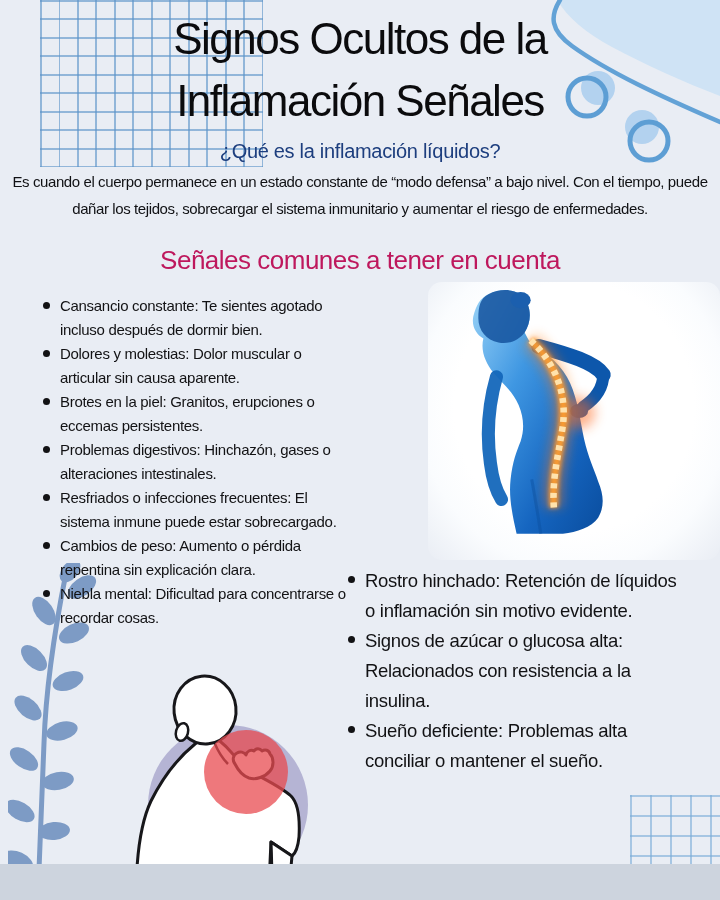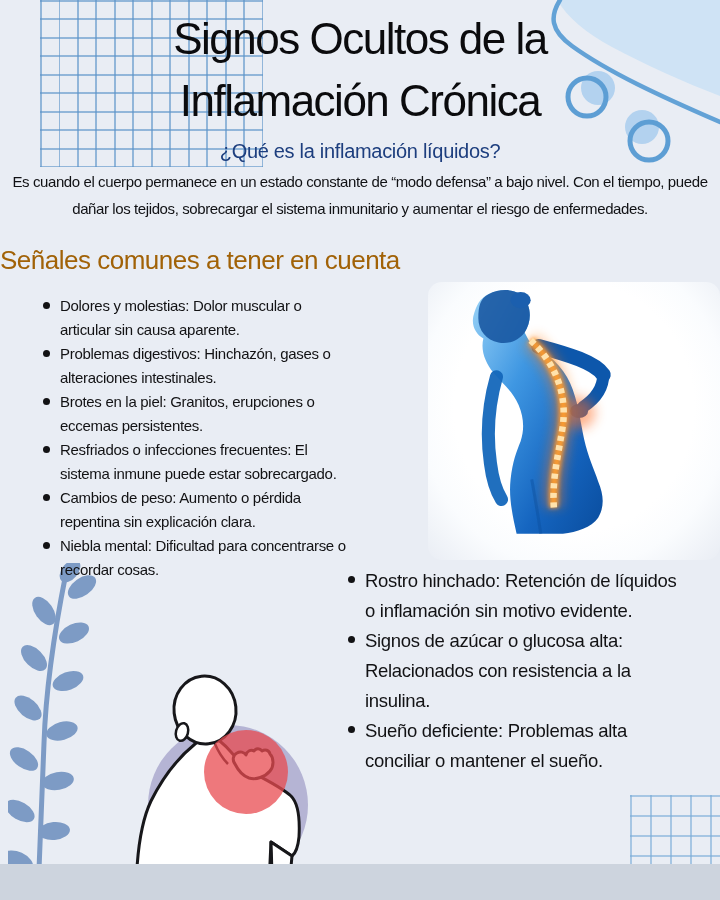--- a/index.html
+++ b/index.html
@@ -30,22 +30,22 @@
   }
   .question{
     position:absolute;top:140px;left:0;width:720px;z-index:3;text-align:center;
     font-size:20px;letter-spacing:-.3px;color:#1d3e7e;
   }
   .intro{
     position:absolute;top:168px;left:10px;width:700px;z-index:3;text-align:center;
     font-size:15px;line-height:27px;letter-spacing:-.4px;color:#101114;
   }
   .signals{
-    position:absolute;top:245px;left:0;width:720px;z-index:3;text-align:left;
-    font-size:26px;letter-spacing:-.5px;color:#a16207;
+    position:absolute;top:245px;left:0;width:720px;z-index:3;text-align:center;
+    font-size:26px;letter-spacing:-.5px;color:#be185d;
   }
   ul.sym{list-style:none;margin:0;padding:0;position:absolute;z-index:3;}
   ul.sym li{position:relative;padding-left:20px;}
   ul.sym li::before{
     content:"";position:absolute;left:3px;top:.55em;width:7px;height:7px;border-radius:50%;background:#121214;
   }
   .list-left{left:40px;top:294px;width:308px;font-size:15px;line-height:24px;letter-spacing:-.3px;}
   .list-right{left:345px;top:566px;width:336px;font-size:18.5px;line-height:30px;letter-spacing:-.3px;}
   .list-right li::before{top:.5em;width:8px;height:8px;}
   
@@ -68,30 +68,31 @@
     <path d="M37,0 C48,18 66,33 92,47 C126,65 163,82 200,96 L200,0 Z" fill="#cfe3f5"></path>
     <path d="M40,0 C30,16 30,30 52,46 C88,72 140,96 200,122" fill="none" stroke="#63a2d6" stroke-width="4.5" stroke-linecap="round"></path>
     <circle cx="78" cy="88" r="17" fill="#b3d2ef"></circle>
     <circle cx="67" cy="97" r="19" fill="none" stroke="#5d9ed4" stroke-width="5"></circle>
     <circle cx="122" cy="127" r="17" fill="#b3d2ef"></circle>
     <circle cx="129" cy="141" r="19" fill="none" stroke="#5d9ed4" stroke-width="5"></circle>
   </svg>
 
   <div class="title">
     <div>Signos Ocultos de la</div>
-    <div>Inflamación Crónica</div>
+    <div>Inflamación Señales</div>
   </div>
   <div class="question">¿Qué es la inflamación líquidos?</div>
   <div class="intro">Es cuando el cuerpo permanece en un estado constante de “modo defensa” a bajo nivel. Con el tiempo, puede dañar los tejidos, sobrecargar el sistema inmunitario y aumentar el riesgo de enfermedades.</div>
   <div class="signals">Señales comunes a tener en cuenta</div>
 
   <ul class="sym list-left">
+    <li>Cansancio constante: Te sientes agotado incluso después de dormir bien.</li>
     <li>Dolores y molestias: Dolor muscular o articular sin causa aparente.</li>
+    <li>Brotes en la piel: Granitos, erupciones o eccemas persistentes.</li>
     <li>Problemas digestivos: Hinchazón, gases o alteraciones intestinales.</li>
-    <li>Brotes en la piel: Granitos, erupciones o eccemas persistentes.</li>
     <li>Resfriados o infecciones frecuentes: El sistema inmune puede estar sobrecargado.</li>
     <li>Cambios de peso: Aumento o pérdida repentina sin explicación clara.</li>
     <li>Niebla mental: Dificultad para concentrarse o recordar cosas.</li>
   </ul>
 
   <ul class="sym list-right">
     <li>Rostro hinchado: Retención de líquidos o inflamación sin motivo evidente.</li>
     <li>Signos de azúcar o glucosa alta: Relacionados con resistencia a la insulina.</li>
     <li>Sueño deficiente: Problemas alta conciliar o mantener el sueño.</li>
   </ul>

